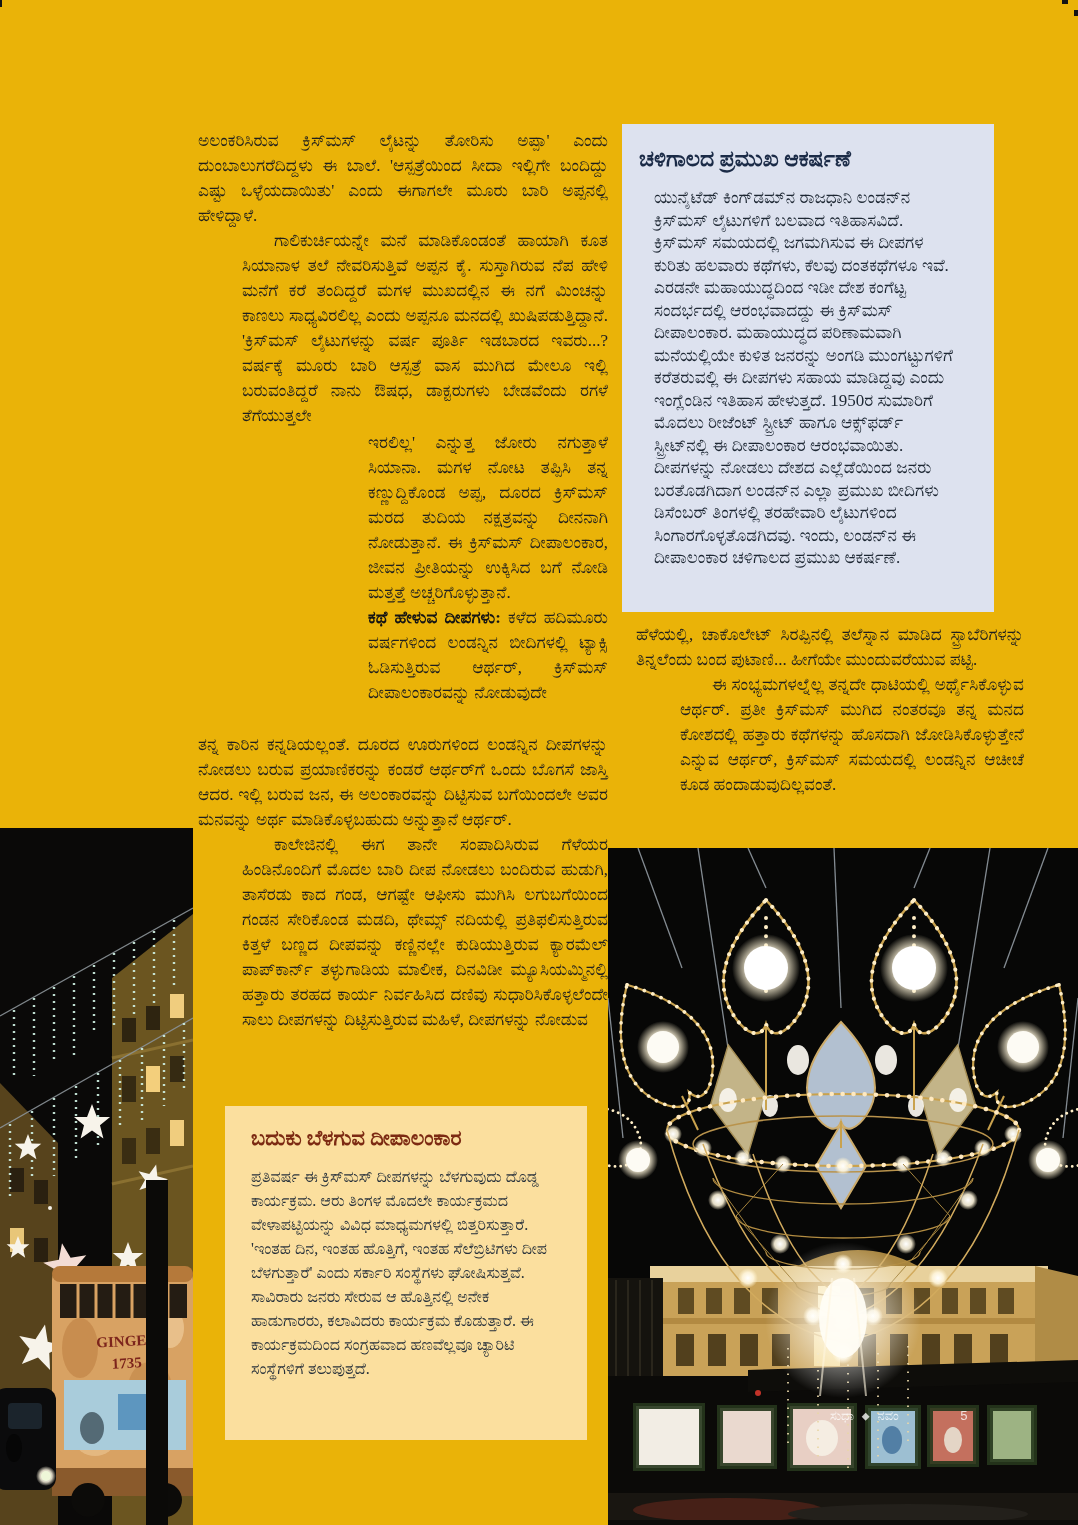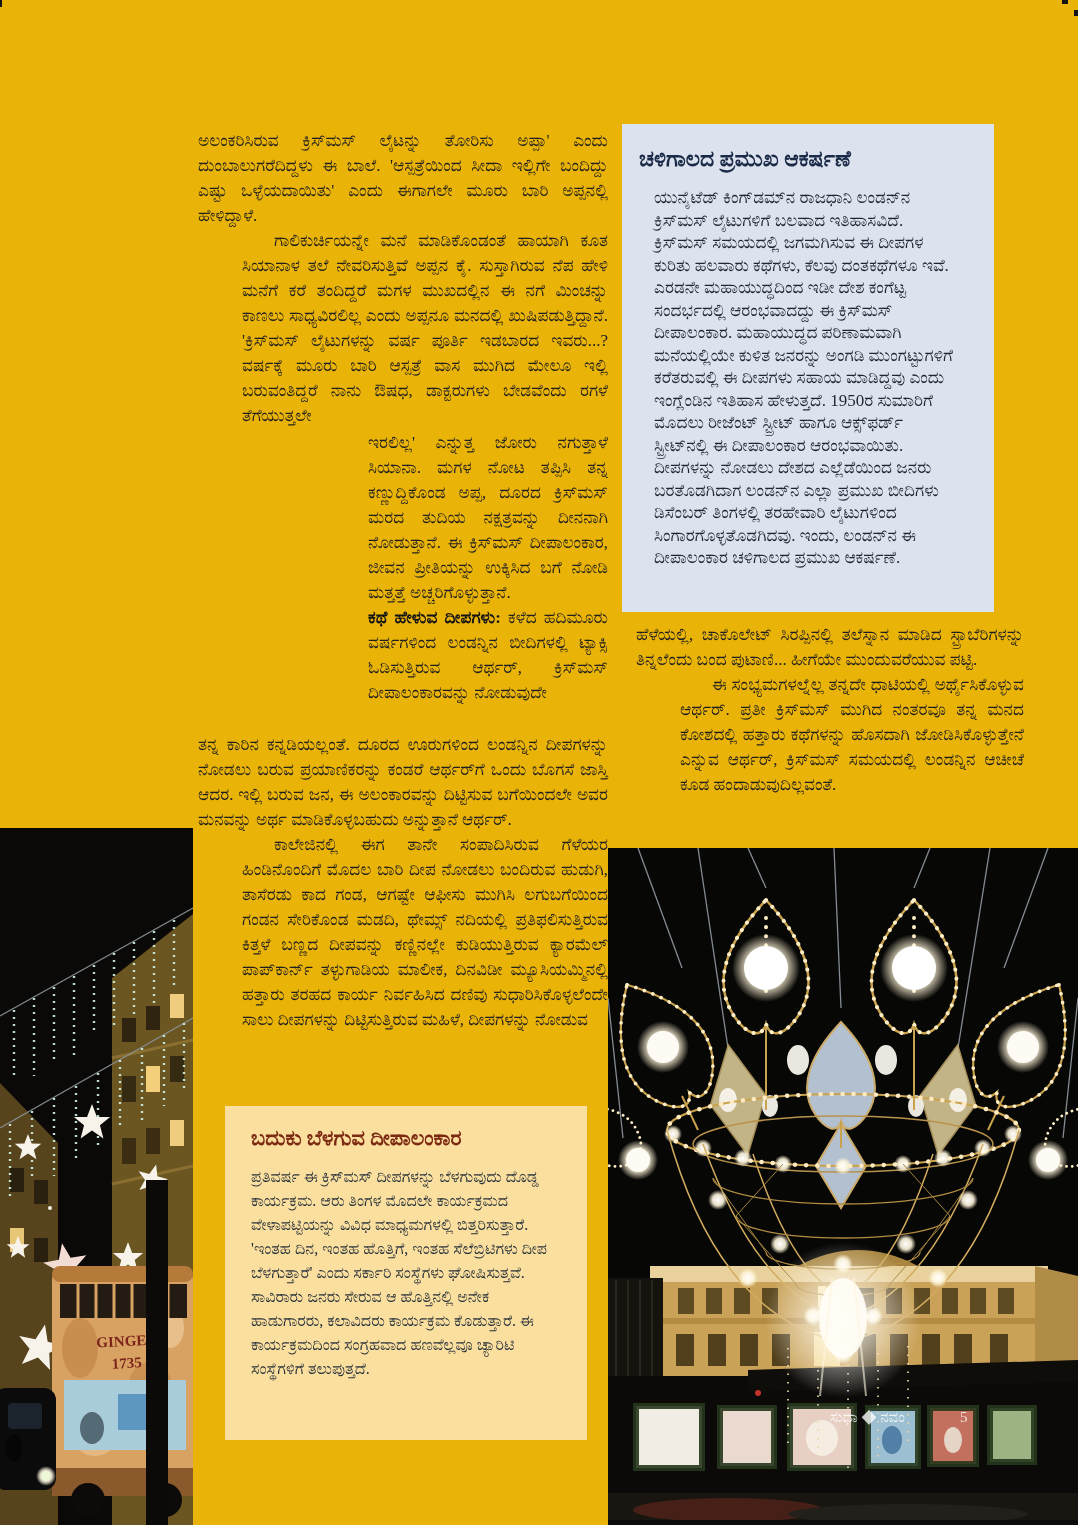--- a/index.html
+++ b/index.html
@@ -36,22 +36,22 @@
     background:#fbdf9e;padding:20px 26px 16px 26px;overflow:hidden;margin-top:28px;
   }
   .eventbox h2{margin:0 0 14px 0;font-size:21px;line-height:25px;color:#7c2a12;font-weight:bold;}
   .eventbox p{margin:0;font-size:16px;line-height:24px;color:#27313b;text-align:left;}
   
   .photo{position:absolute;overflow:hidden;background:#0a0908;}
   .photo-left{left:0;top:828px;width:193px;height:697px;}
   .photo-right{left:608px;top:848px;width:470px;height:677px;}
   .photo svg{display:block;}
   .caption{
-    position:absolute;color:rgba(255,255,255,0.78);font-size:15px;line-height:18px;
-    font-family:Liberation Serif, serif;white-space:nowrap;
+    position:absolute;color:rgba(255,255,255,0.78);font-size:13px;line-height:18px;
+    font-family:Liberation Mono, monospace;white-space:nowrap;
   }
   .cap-main{left:222px;top:560px;}
   .cap-page{left:352px;top:560px;}
 </style>
 </head>
 <body>
 
 <div class="page">
 
   <div class="crop" style="left:0;top:0;width:2px;height:7px;"></div>

